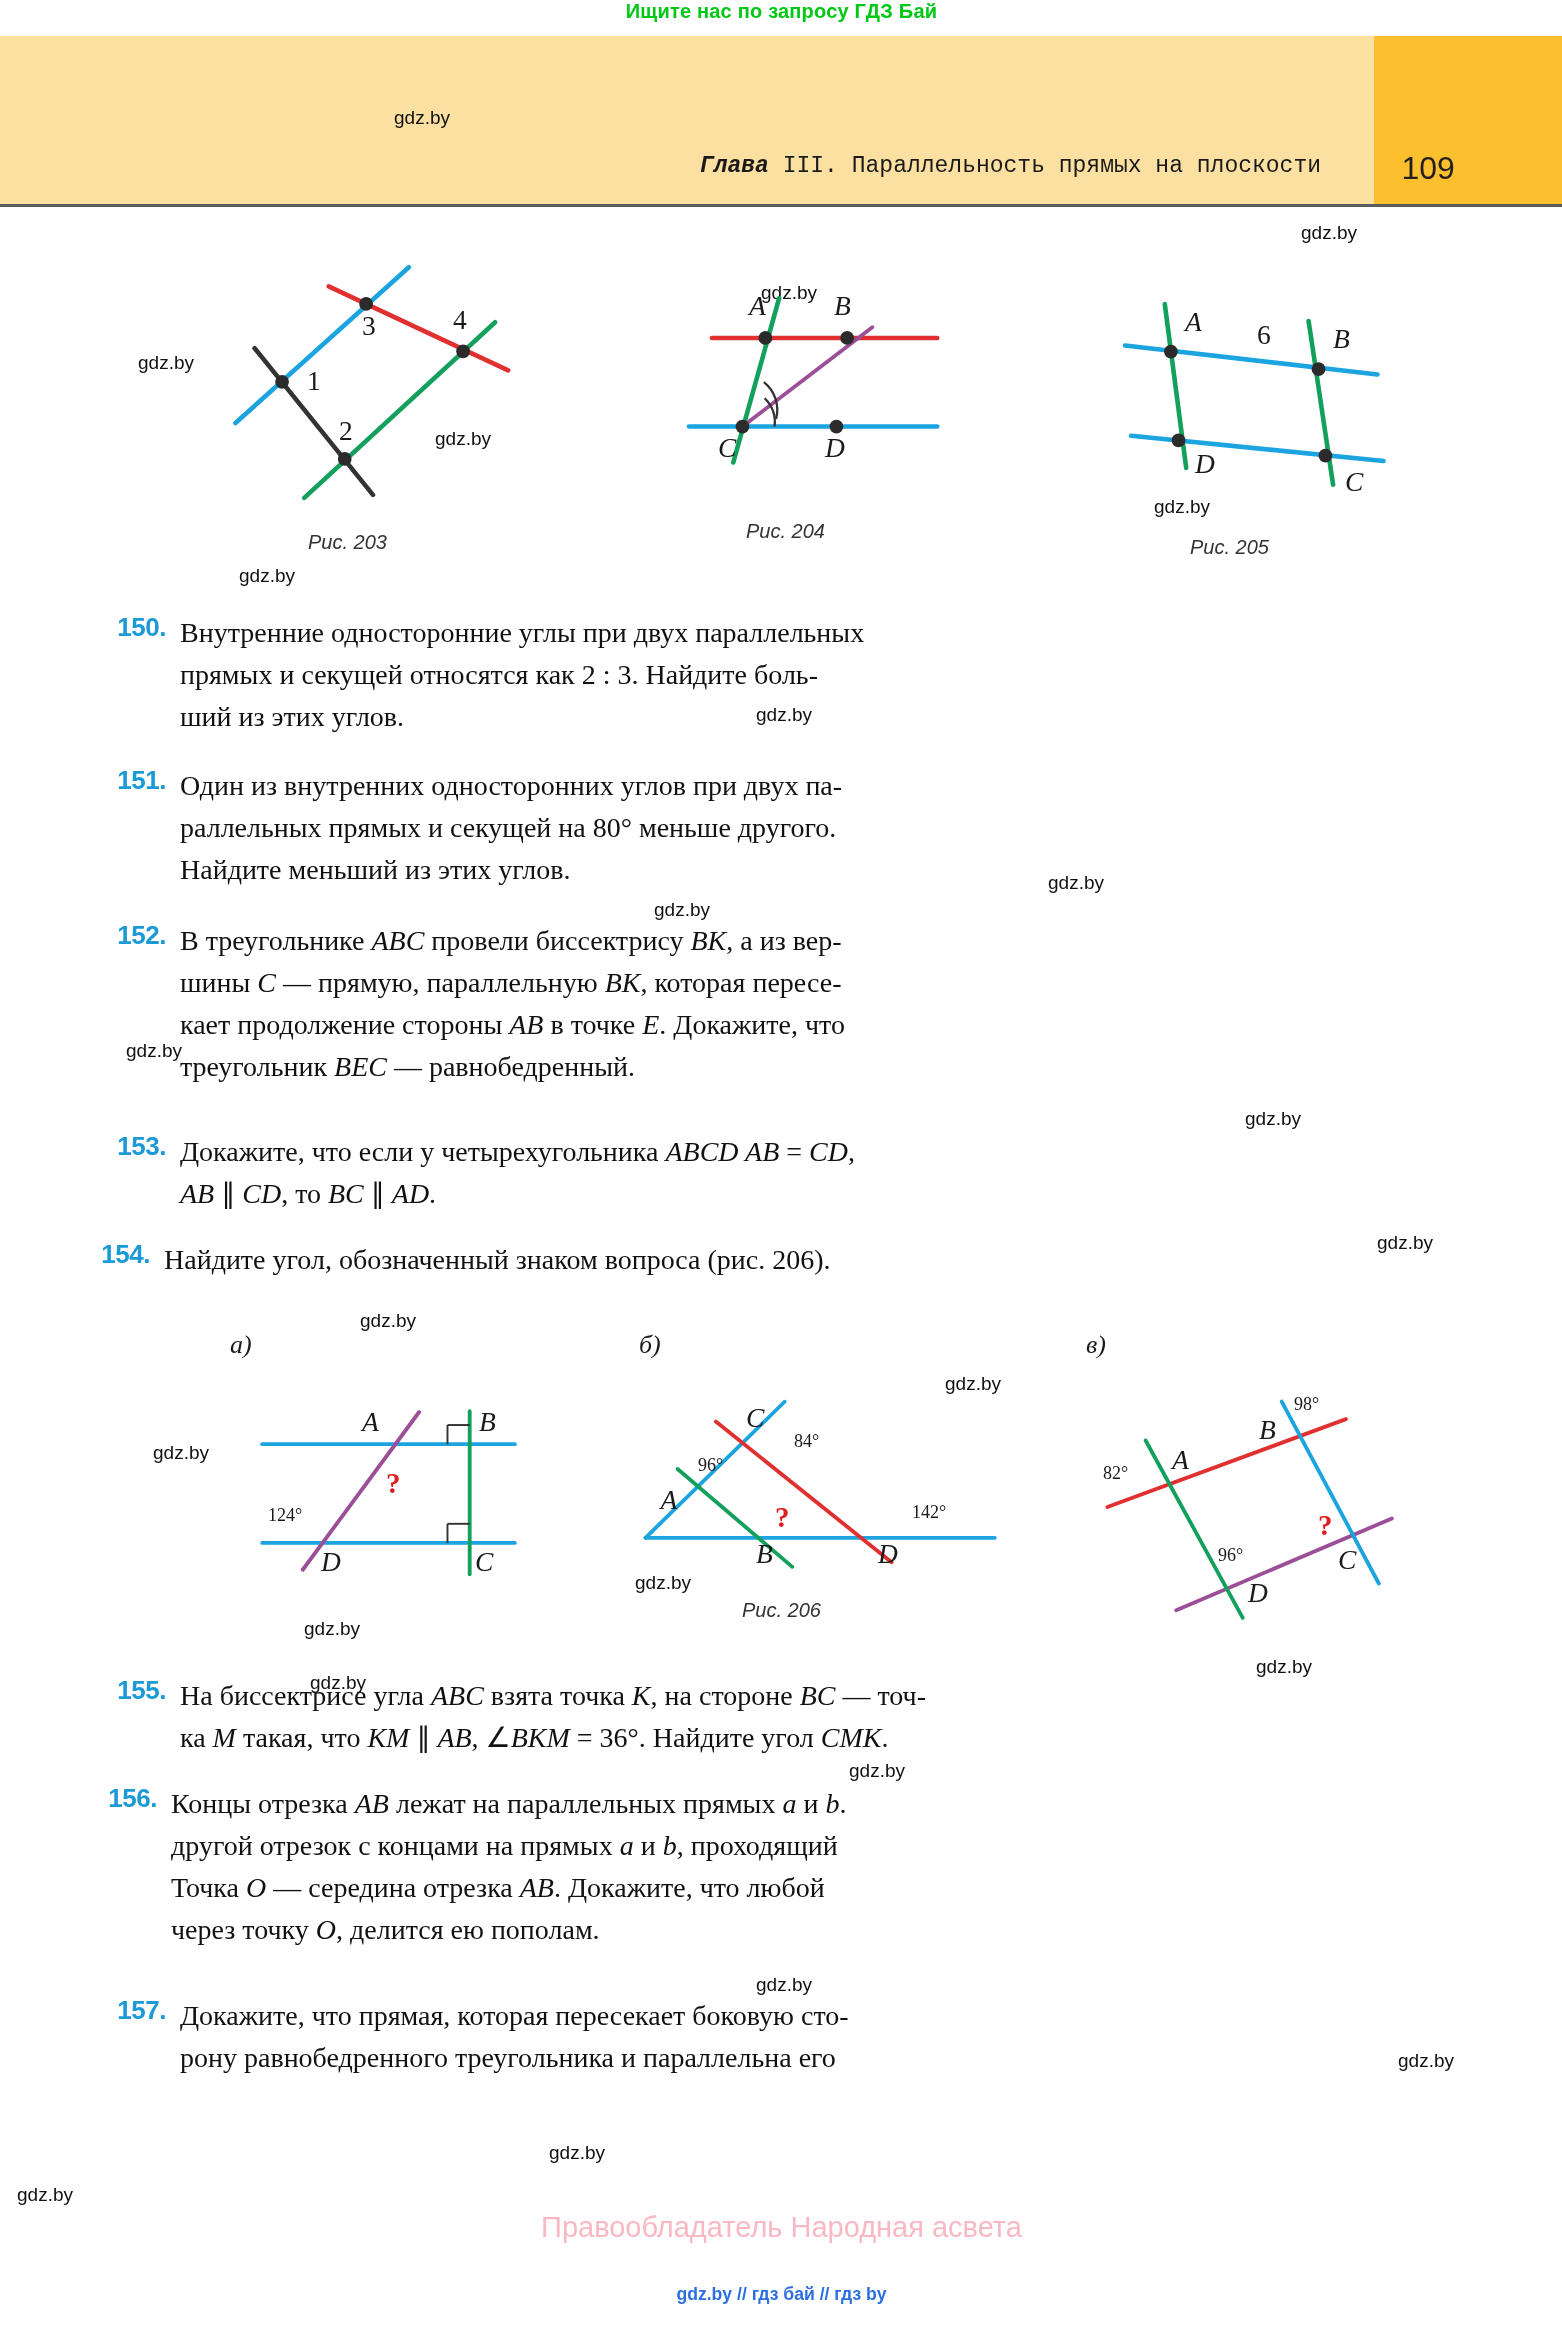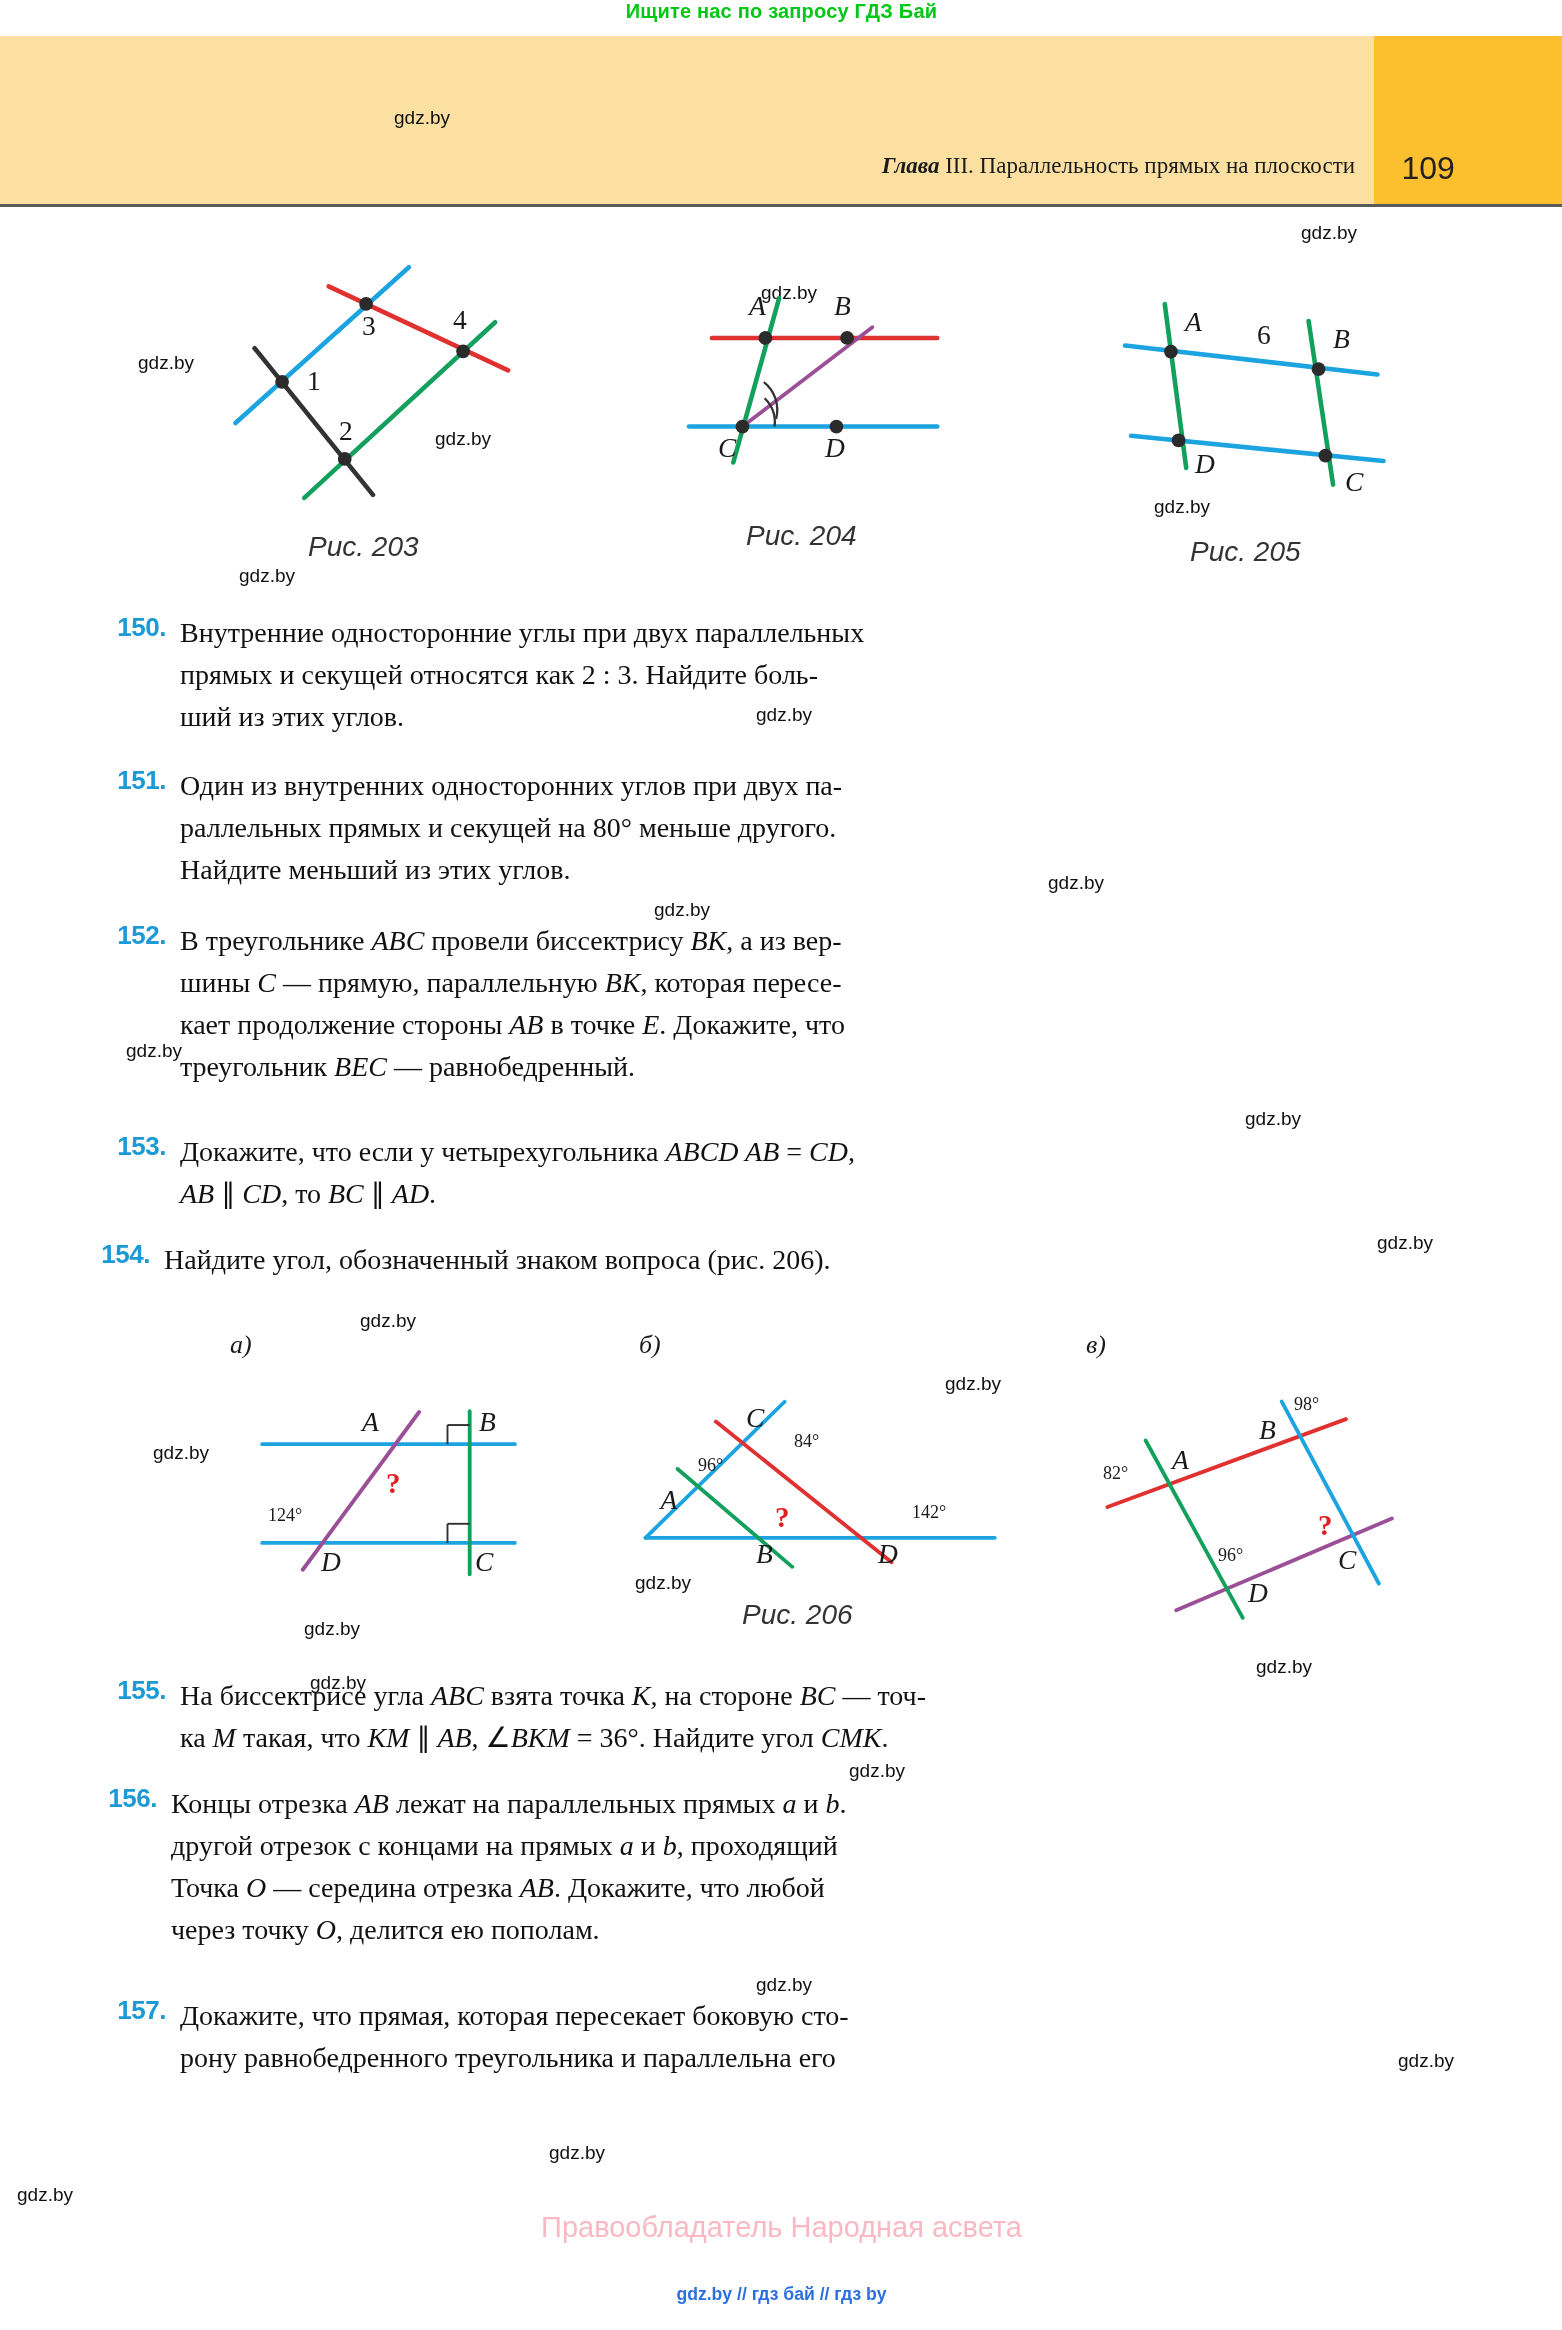--- a/index.html
+++ b/index.html
@@ -19,40 +19,40 @@
 
   
   #header-band{
     top:36px;left:0;width:1563px;height:171px;background:#fce0a2;
     border-bottom:3.1px solid #5b5b5b;box-sizing:border-box;
   }
   #page-number-block{
     top:36px;left:1374px;width:189px;height:168px;background:#fcbf2e;
   }
   #chapter-title{
-    left:708px;top:153px;width:647px;text-align:right;
-    font-family:Liberation Serif, serif;
+    left:674px;top:153px;width:647px;text-align:right;
+    font-family:Liberation Mono, monospace;
     font-size:23px;color:#1a1a1a;white-space:nowrap;
   }
   #chapter-title .ital{font-style:italic;font-weight:bold;}
   #page-number{
     left:1374px;top:150px;width:115px;text-align:left;padding-left:27.5px;
     font-family:"Liberation Sans", sans-serif;font-size:32px;color:#231f20;
   }
 
   
   .wm{
     font-family:"Liberation Sans", sans-serif;
     font-size:19px;color:#111;white-space:nowrap;
   }
 
   
   .fig-caption{
     font-family:"Liberation Sans", sans-serif;
-    font-style:italic;font-size:28px;color:#333;white-space:nowrap;
+    font-style:italic;font-size:20px;color:#333;white-space:nowrap;
   }
   .fig-label{
     font-family:"Liberation Serif", serif;font-style:italic;
     font-size:27.5px;color:#1a1a1a;
   }
   .fig-num{
     font-family:"Liberation Serif", serif;
     font-size:27.5px;color:#1a1a1a;
   }
   .angle-lbl{

